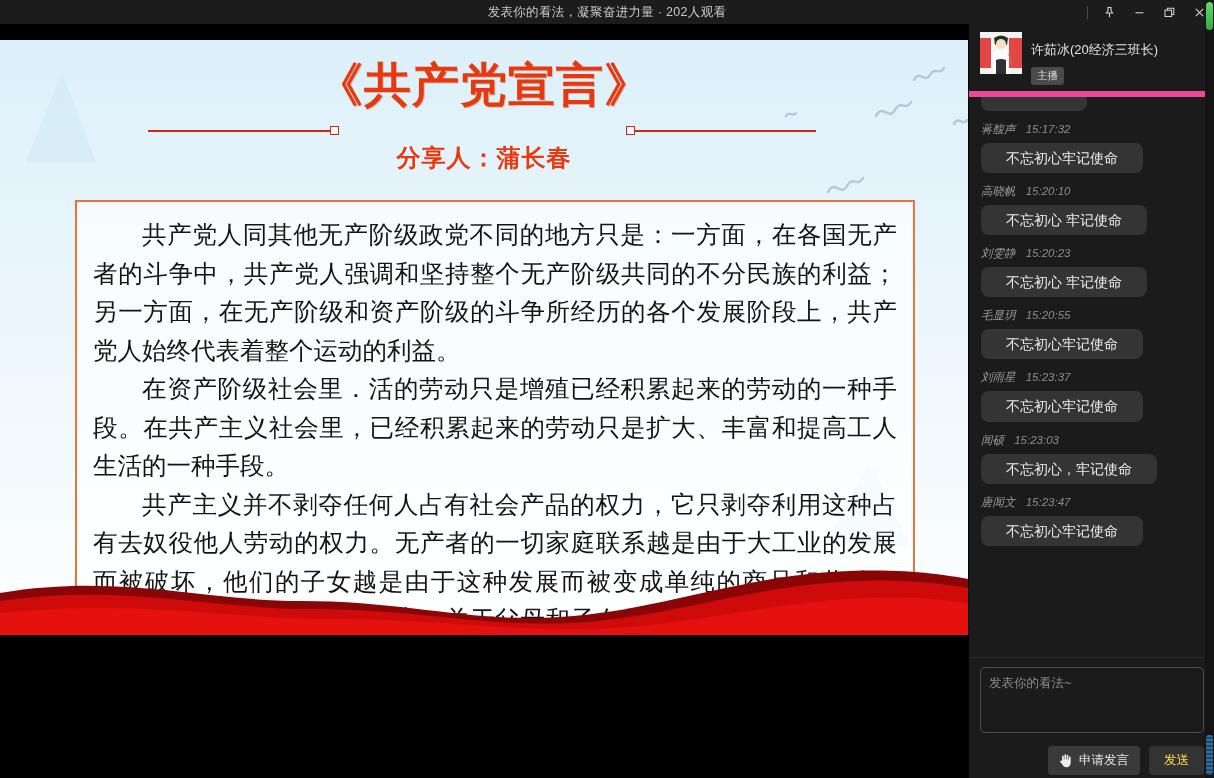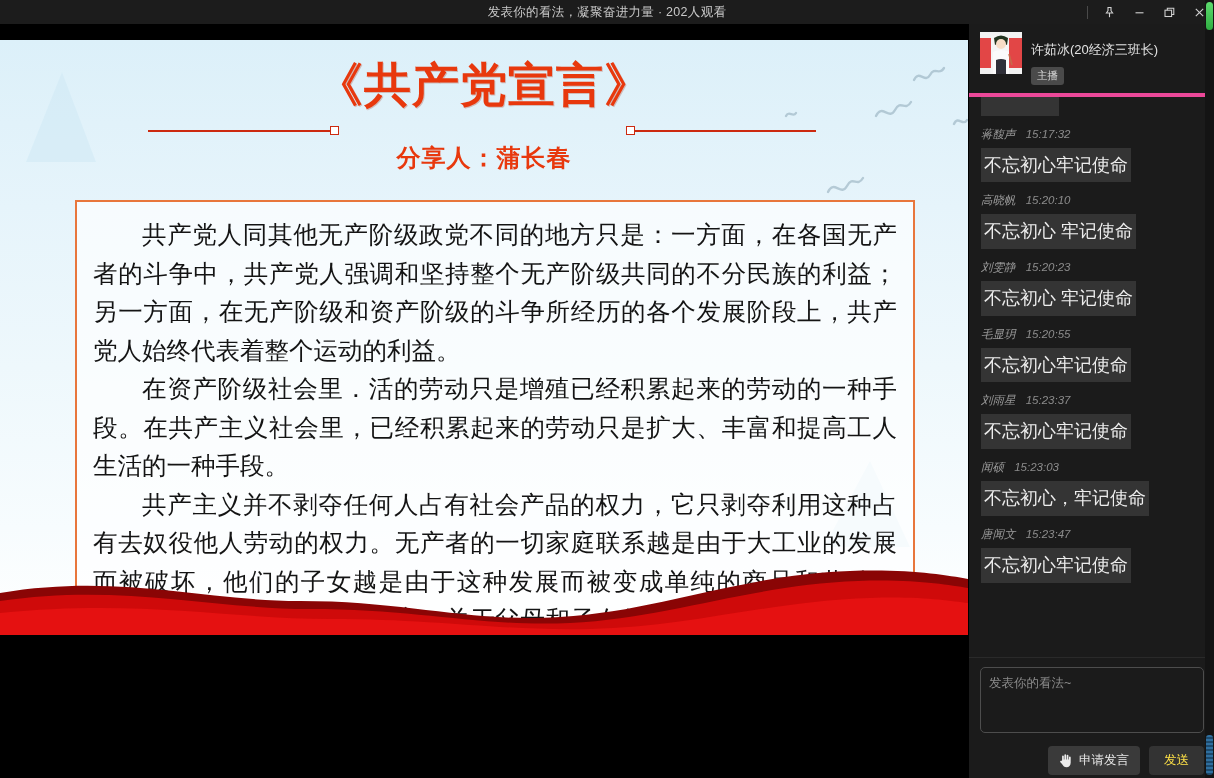--- a/index.html
+++ b/index.html
@@ -90,21 +90,21 @@
     position:absolute; left:0; top:627px; width:968px; height:127px; background:#000;
   }
 
   
   .panel {
     position:absolute; left:968px; top:24px; width:246px; height:754px;
     background:#1b1b1b; border-left:1px solid #000;
   }
   .panel-head {
     position:absolute; left:0; top:0; width:246px; height:73px;
-    border-bottom:4px solid #ec4899;
+    border-bottom:6px solid #ec4899;
   }
   .avatar {
     position:absolute; left:11px; top:8px; width:42px; height:42px;
     background:#d5d5d5; overflow:hidden;
   }
   .host-name {
     position:absolute; left:62px; top:17px;
     font-size:13px; color:#e2e2e2; white-space:nowrap;
   }
   .host-badge {
@@ -116,21 +116,21 @@
   .chat-list {
     position:absolute; left:0; top:73px; width:246px; height:560px;
     overflow:hidden;
   }
   .msg { position:relative; padding:0 12px; margin-bottom:11px; }
   .msg-meta { font-size:11.5px; color:#8c8c8c; margin-bottom:6px; white-space:nowrap;font-style:italic; }
   .msg-meta .nm { color:#9a9a9a; margin-right:7px; }
   .msg-meta .tm { color:#8c8c8c; }
   .msg-bubble {
     display:inline-block; background:#343434; color:#ededed;
-    font-size:18px; padding:7px 3px; border-radius:0; line-height:1.15;
+    font-size:14px; padding:7px 25px; border-radius:8px; line-height:1.15;
   }
   .msg.partial { margin-top:-16px; }
   .msg.partial .msg-bubble { color:transparent; }
 
   .composer {
     position:absolute; left:0; top:633px; width:246px; height:116px;
     border-top:1px solid #2a2a2a; padding:9px 11px 0 11px;
   }
   .composer-input {
     width:224px; height:66px; background:#1b1b1b;

